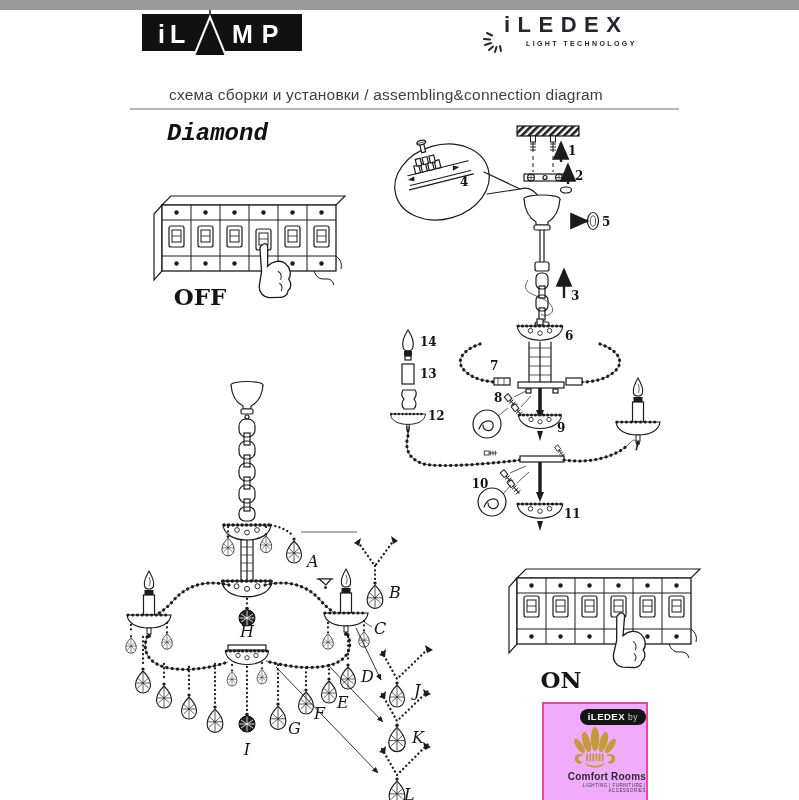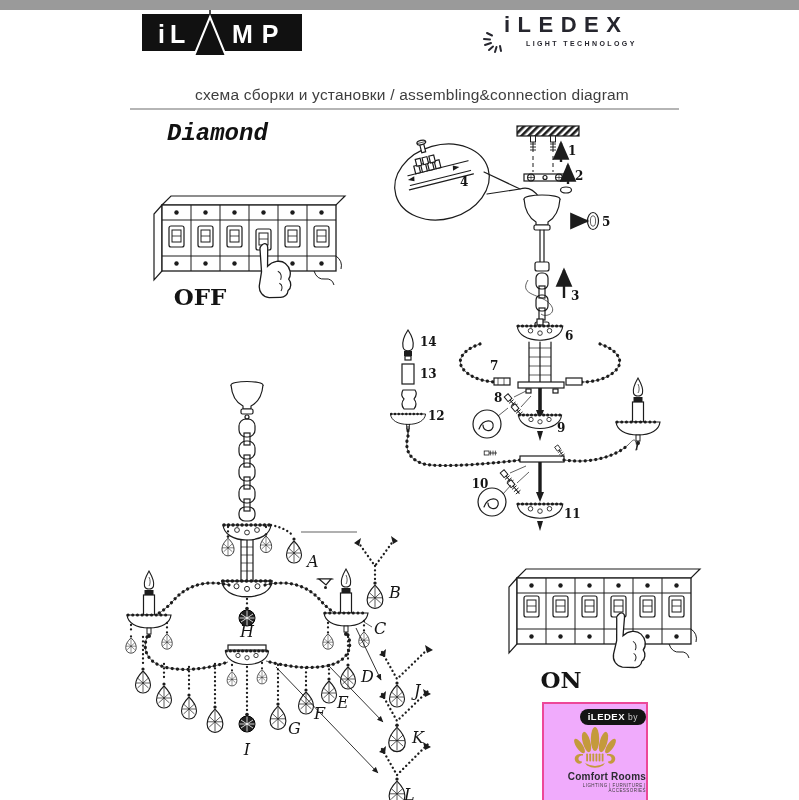--- a/index.html
+++ b/index.html
@@ -12,21 +12,21 @@
   .lnw{stroke:#1c1c1c;stroke-width:1.2;fill:#ffffff;}
   .fillk{fill:#1c1c1c;stroke:none;}
   .dash{stroke:#1c1c1c;stroke-width:1;stroke-dasharray:4 3;fill:none;}
   .dots{stroke:#1c1c1c;stroke-width:3.2;fill:none;stroke-dasharray:0.1 5.2;stroke-linecap:round;}
   .dots-sm{stroke:#1c1c1c;stroke-width:2.3;fill:none;stroke-dasharray:0.1 4.2;stroke-linecap:round;}
   .stepA{stroke:#1c1c1c;stroke-width:2.4;fill:none;marker-end:url(#mArrB);}
   .leadA{stroke:#1c1c1c;stroke-width:0.9;fill:none;marker-end:url(#mArr);}
   .num{font:bold 12px "DejaVu Serif",serif;fill:#141414;}
   .letter{font:italic 16px "DejaVu Serif",serif;fill:#141414;}
   .bigword{font:bold 23px "DejaVu Serif",serif;fill:#141414;}
-  .title-line{position:absolute;left:152px;top:76px;width:520px;text-align:center;
+  .title-line{position:absolute;left:126px;top:76px;width:520px;text-align:center;
               font-size:15.5px;color:#3e3e3e;letter-spacing:.2px;}
   .rule{position:absolute;left:130px;top:98px;width:549px;border-top:2px solid #b5b5b5;height:0;}
   .product{position:absolute;left:152px;top:110px;font-family:"Liberation Mono",monospace;
            font-style:italic;font-weight:bold;color:#111;line-height:1.15;}
   .product .p1{font-size:24px;padding-left:15px;text-align:center;}
   .product .p2{font-size:27px;letter-spacing:-1px;}
   .cr-box{position:absolute;left:542px;top:692px;width:102px;height:105px;border:2px solid #ec4899;
           background:#f0abfc;text-align:right;}
   .cr-pill{display:inline-block;margin-top:5px;background:#141414;color:#fff;border-radius:9px;
            padding:2px 8px;font-size:9.5px;font-weight:bold;letter-spacing:.5px;line-height:11px;}

